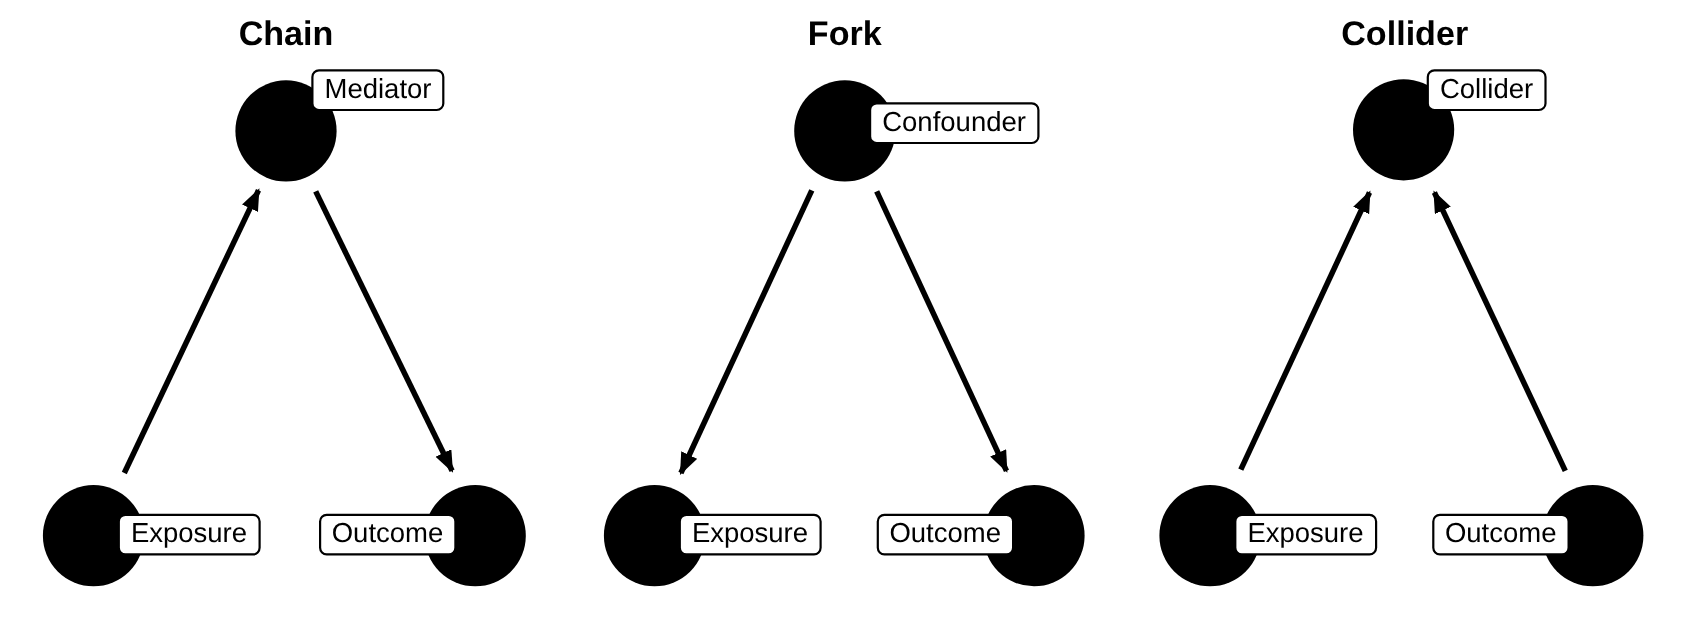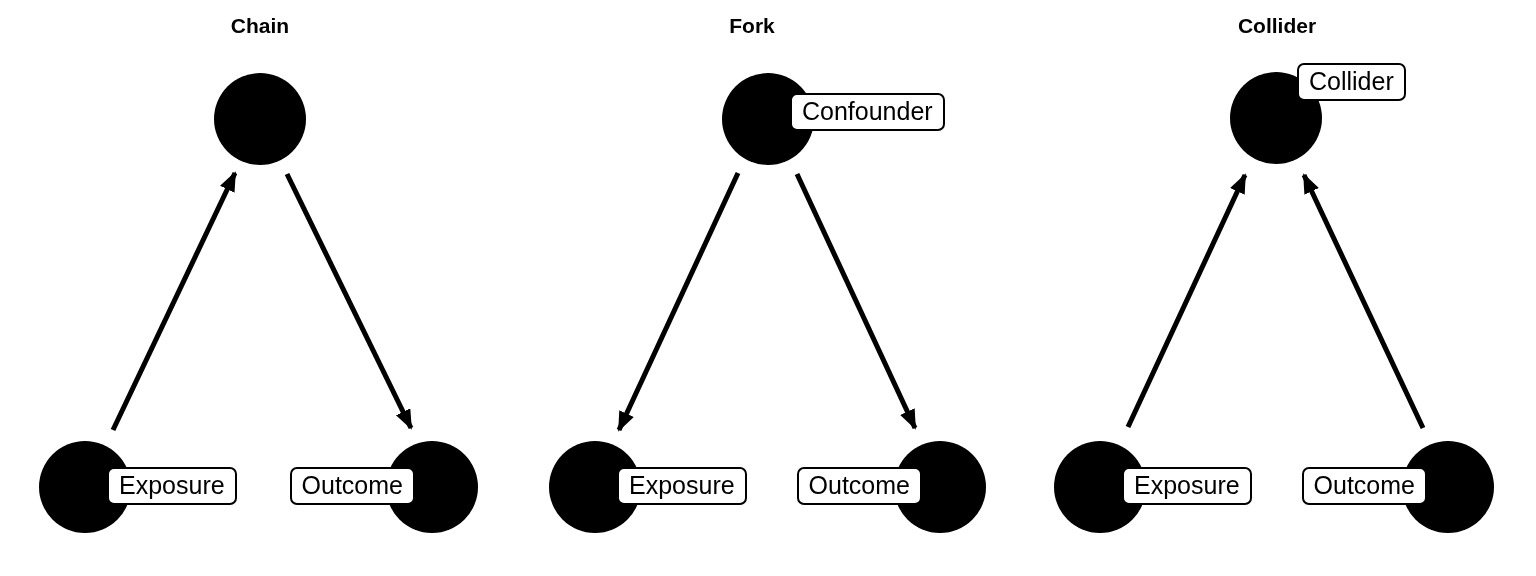--- a/index.html
+++ b/index.html
@@ -9,21 +9,21 @@
     background:var(--background,#fff);
     font-family:"Liberation Sans",sans-serif;
     color:var(--text,#000);
     display:flex;
     overflow:hidden;
   }
   .panel{position:relative;width:512px;height:576px;flex:0 0 512px;}
   .title{
     position:absolute;top:14px;margin:0;
     transform:translateX(-50%);
-    font-size:21px;font-weight:700;line-height:1.1;
+    font-size:31px;font-weight:700;line-height:1.1;
     white-space:nowrap;color:var(--text,#000);
   }
   .edges{position:absolute;left:0;top:0;width:512px;height:576px;}
   .edge-line{stroke:var(--edge,#000);stroke-width:5;}
   .edge-head{fill:var(--edge,#000);stroke:none;}
   .node{
     position:absolute;width:92px;height:92px;border-radius:50%;
     background:var(--node,#000);z-index:1;
   }
   .nlabel{
@@ -48,26 +48,27 @@
         <marker id="ah0" markerUnits="userSpaceOnUse" markerWidth="26" markerHeight="20" refX="18" refY="8" orient="auto">
           <path class="edge-head" d="M0,0 L20,8 L0,16 Z"></path>
         </marker>
       </defs>
       <line class="edge-line" x1="113" y1="430" x2="235" y2="173" marker-end="url(#ah0)"></line>
       <line class="edge-line" x1="287" y1="174" x2="411" y2="428" marker-end="url(#ah0)"></line>
     </svg>
     <div class="node" style="left:214px;top:73px;"></div>
     <div class="node" style="left:39px;top:441px;"></div>
     <div class="node" style="left:386px;top:441px;"></div>
+    <div class="nlabel" style="left:283px;top:63px;">Mediator</div>
     <div class="nlabel" style="left:107px;top:467px;">Exposure</div>
     <div class="nlabel" style="right:97px;top:467px;">Outcome</div>
   </section>
 
   <section class="panel">
-    <h2 class="title" style="left:240px;">Fork</h2>
+    <h2 class="title" style="left:256px;">Fork</h2>
     <svg class="edges" width="512" height="576" aria-hidden="true">
       <defs>
         <marker id="ah1" markerUnits="userSpaceOnUse" markerWidth="26" markerHeight="20" refX="18" refY="8" orient="auto">
           <path class="edge-head" d="M0,0 L20,8 L0,16 Z"></path>
         </marker>
       </defs>
       <line class="edge-line" x1="226" y1="173" x2="107" y2="430" marker-end="url(#ah1)"></line>
       <line class="edge-line" x1="285" y1="174" x2="403" y2="428" marker-end="url(#ah1)"></line>
     </svg>
     <div class="node" style="left:210px;top:73px;"></div>

